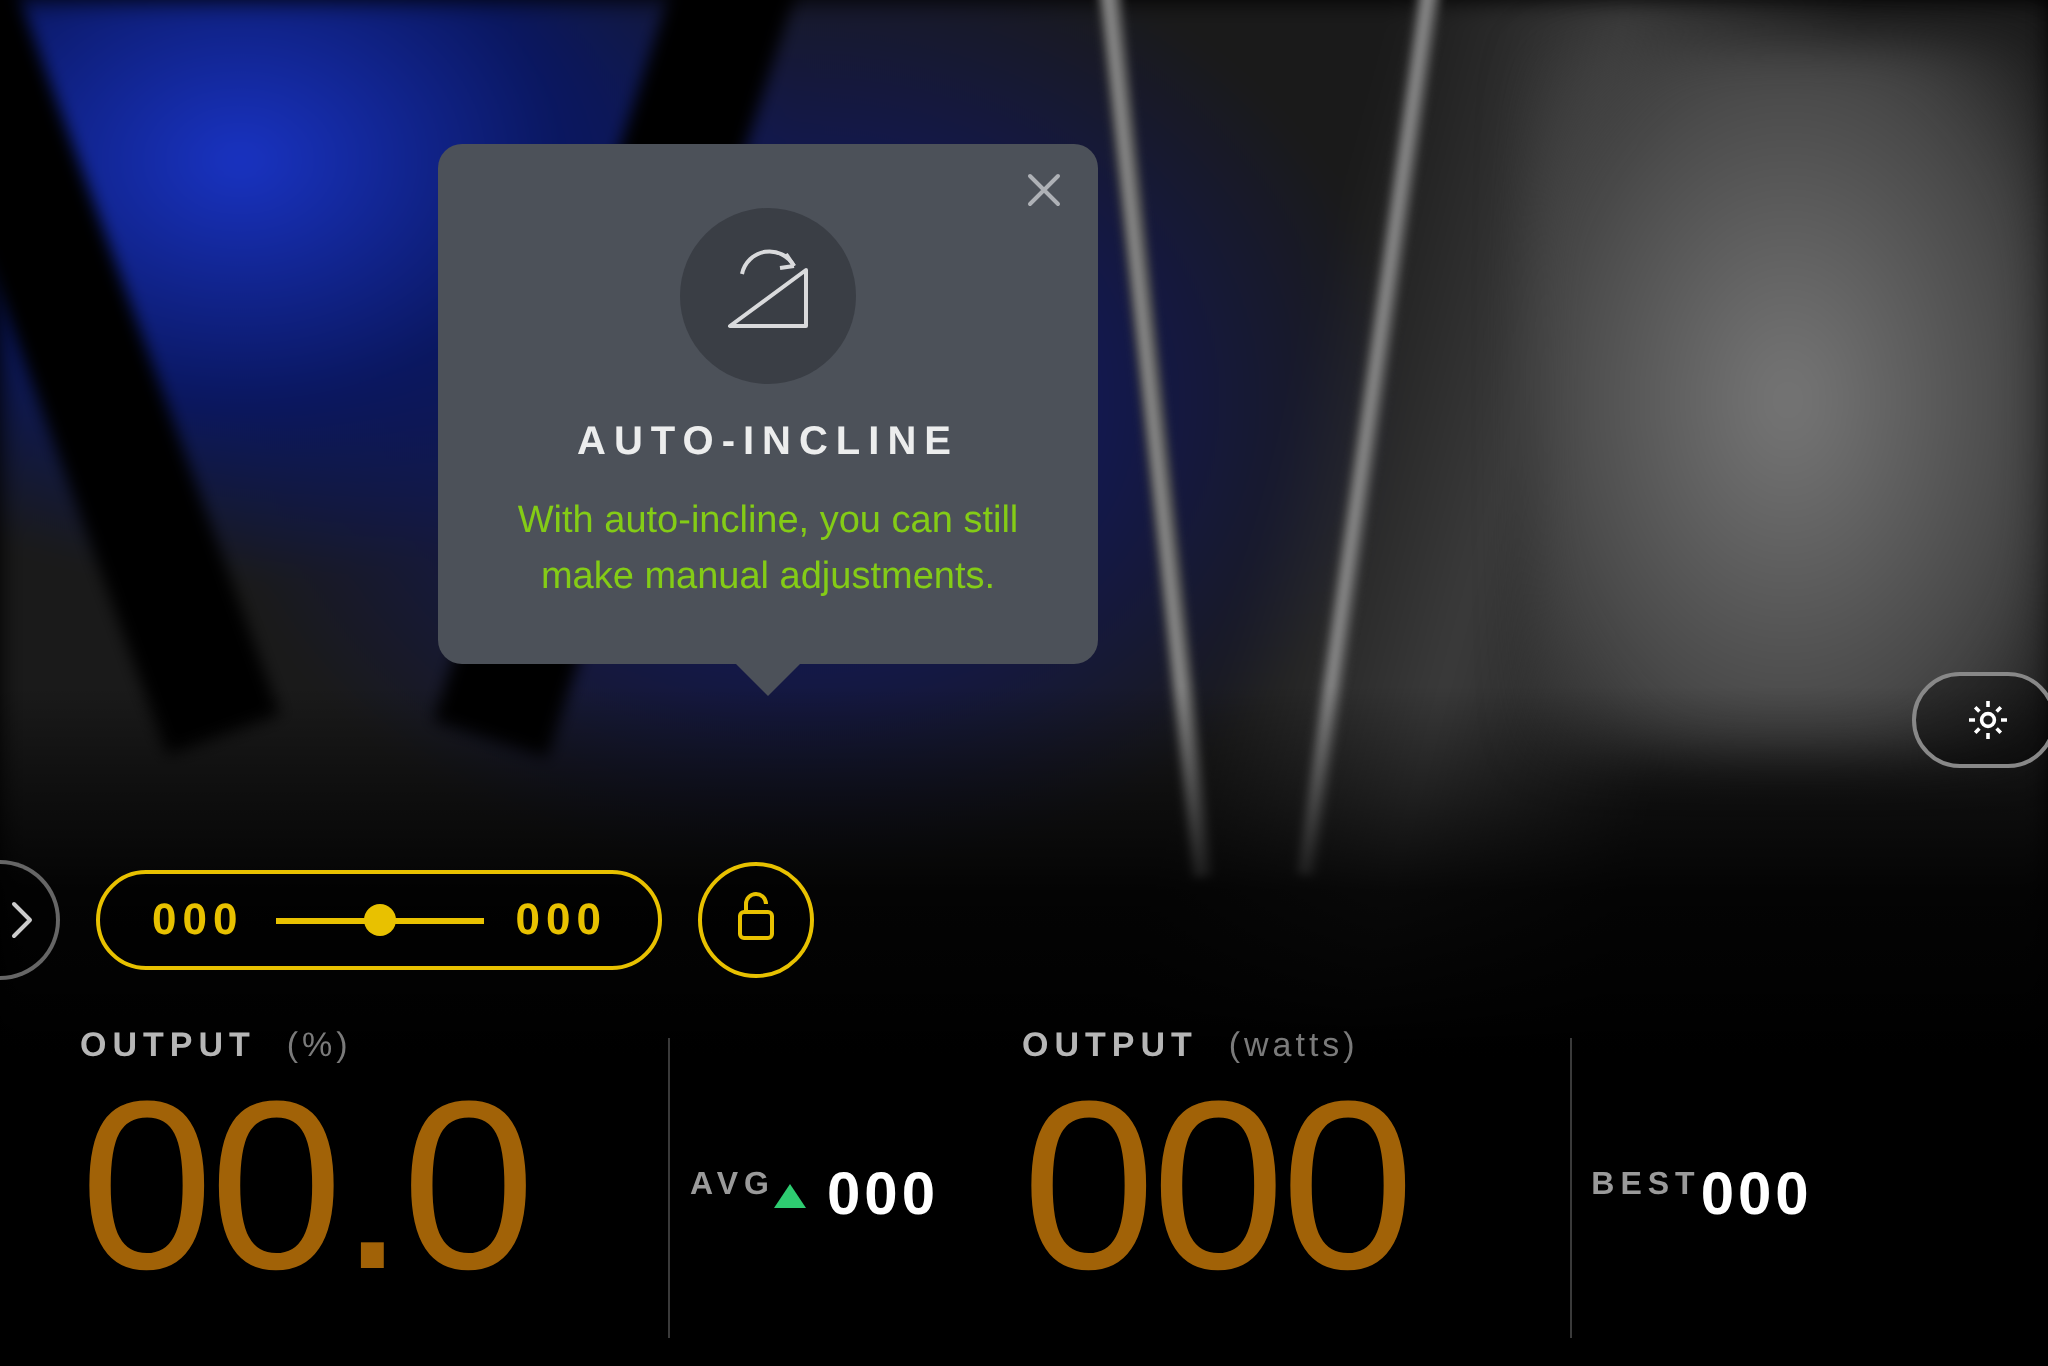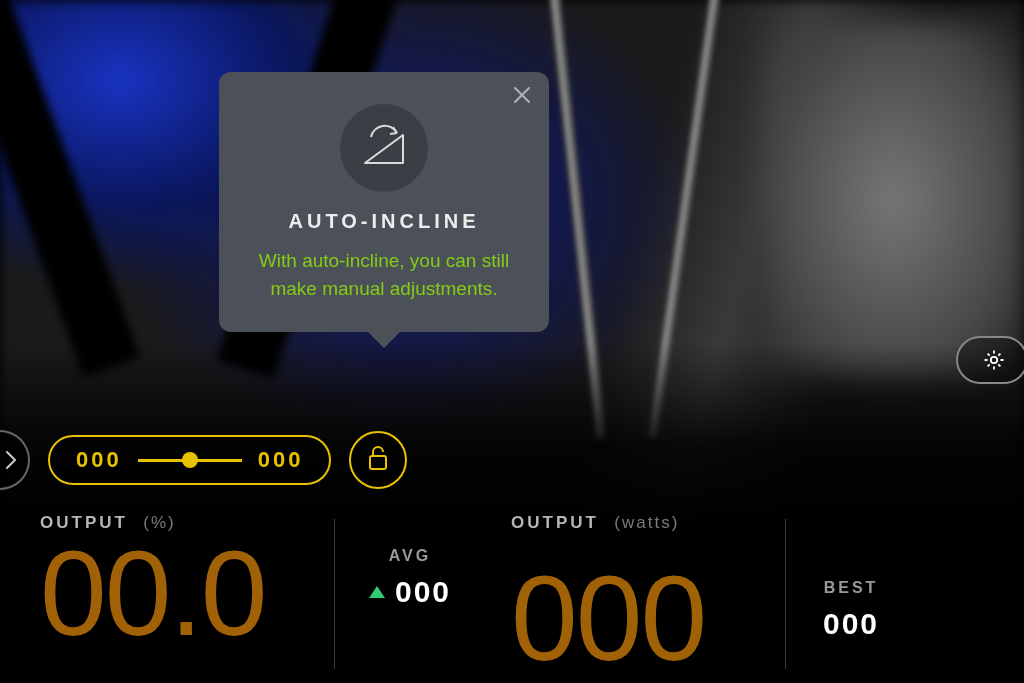--- a/index.html
+++ b/index.html
@@ -224,21 +224,21 @@
   .big-num {
     font-size: 120px;
     font-weight: 300;
     color: #a16207;
     line-height: 0.9;
     letter-spacing: -2px;
     white-space: nowrap;
   }
   .substat {
     display: flex;
-    flex-direction: column;
+    flex-direction: row;
     align-items: center;
     padding: 10px 10px 0;
   }
   .substat-label {
     color: #9a9a9a;
     font-weight: 700;
     letter-spacing: 3px;
     font-size: 16px;
     margin-bottom: 10px;
   }
@@ -255,21 +255,21 @@
   }
   .up-tri {
     width: 0; height: 0;
     border-left: 8px solid transparent;
     border-right: 8px solid transparent;
     border-bottom: 12px solid #2ecc71;
   }
 
   .incline-block { width: 320px; margin-left: 14px; }
   .avg-block { width: 150px; align-items: center; }
-  .output-block { width: 300px; gap: 25px; }
+  .output-block { width: 300px; }
   .best-block { width: 130px; align-items: center; justify-content: center; }
 </style>
 </head>
 <body>
 
 <div class="video-bg"></div>
 <div class="abar1"></div>
 <div class="abar2"></div>
 <div class="pole1"></div>
 <div class="pole2"></div>

